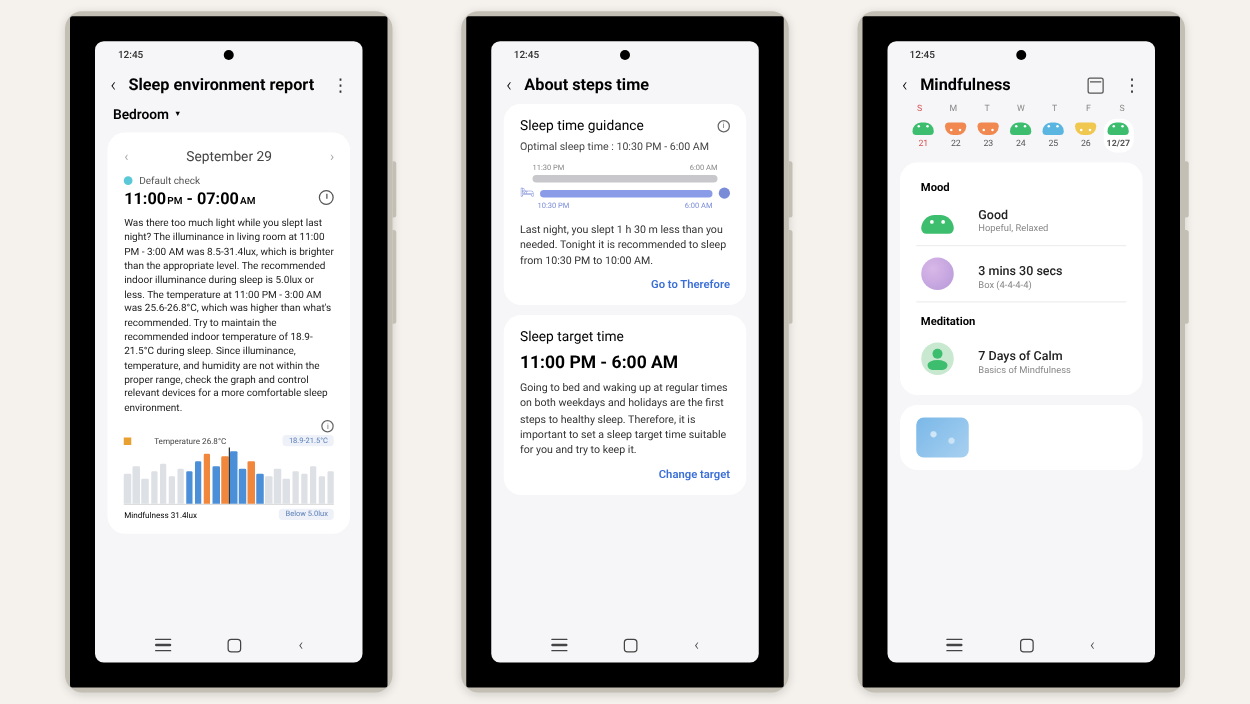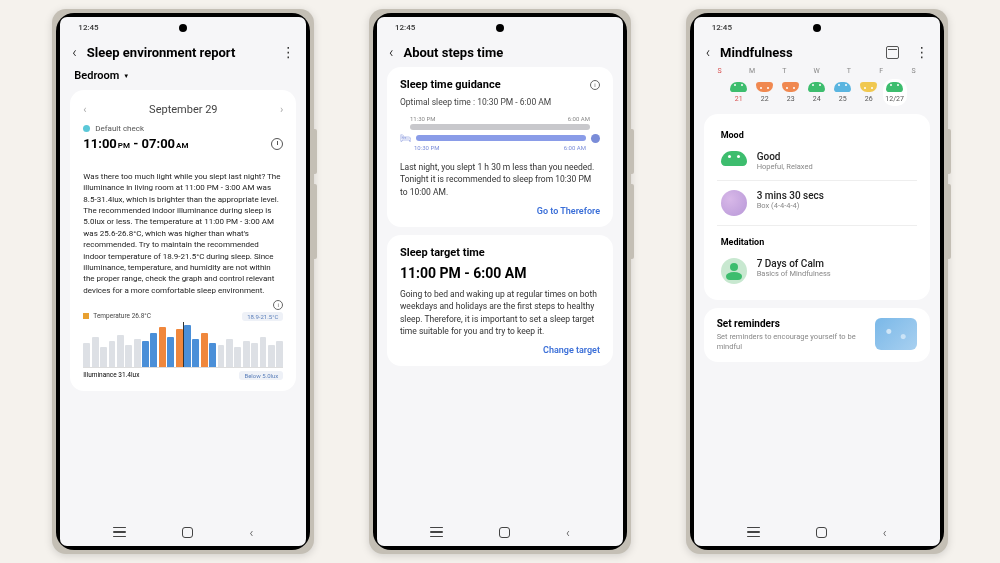--- a/index.html
+++ b/index.html
@@ -1,66 +1,66 @@
 <!DOCTYPE html>
 <html><head>
 <meta charset="utf-8">
 <style>
 *{margin:0;padding:0;box-sizing:border-box;font-family:-apple-system,BlinkMacSystemFont,"Segoe UI",Roboto,sans-serif;-webkit-font-smoothing:antialiased}
 body{background:#f5f2ed;width:1000px;height:563px;display:flex;justify-content:space-around;align-items:center;padding:0 25px}
 .phone{width:262px;height:545px;background:#c4bfb5;border-radius:14px;padding:4px;position:relative;box-shadow:0 2px 8px rgba(0,0,0,0.15)}
 .phone::before{content:'';position:absolute;right:-3px;top:120px;width:3px;height:45px;background:#c4bfb5;border-radius:0 2px 2px 0}
 .phone::after{content:'';position:absolute;right:-3px;top:175px;width:3px;height:75px;background:#c4bfb5;border-radius:0 2px 2px 0}
-.frame{width:100%;height:100%;background:#000;border-radius:18px;padding:4px}
+.frame{width:100%;height:100%;background:#000;border-radius:2px;padding:20px}
 .screen{width:100%;height:100%;background:#f6f6f8;border-radius:7px;overflow:hidden;position:relative;display:flex;flex-direction:column}
 .camera{position:absolute;top:7px;left:50%;transform:translateX(-50%);width:8px;height:8px;background:#000;border-radius:50%;z-index:10}
 .statusbar{height:20px;display:flex;align-items:center;padding:0 10px;font-size:8px;color:#333;font-weight:500}
 .statusbar .time{margin-left:8px}
 .header{display:flex;align-items:center;padding:6px 12px;gap:10px}
 .back-arrow{font-size:15px;font-weight:300;color:#000}
 .page-title{font-size:13px;font-weight:700;color:#000;flex:1}
 .more-icon{font-size:14px;color:#333;letter-spacing:-1px}
 .cal-icon{width:13px;height:13px;border:1.2px solid #555;border-radius:2px;position:relative;margin-right:6px}
 .cal-icon::before{content:'';position:absolute;top:2px;left:1px;right:1px;height:1px;background:#555}
 .content{flex:1;overflow:hidden;padding:0 10px}
 .room-sel{display:flex;align-items:center;gap:4px;padding:2px 4px 8px;font-size:11px;font-weight:600}
 .tri{font-size:6px}
 .card{background:#fff;border-radius:14px;padding:11px 13px;margin-bottom:8px}
 .date-nav{display:flex;align-items:center;justify-content:space-between;padding:2px 0 8px}
 .date-nav .arr{color:#aaa;font-size:11px}
 .date-nav .date{font-size:11px;color:#444}
 .default-time{display:flex;align-items:center;gap:5px;font-size:8px;color:#555;margin-bottom:3px}
 .dot-cyan{width:7px;height:7px;background:#5bc8d8;border-radius:50%}
-.sleep-range{display:flex;align-items:center;justify-content:space-between;margin-bottom:20px}
+.sleep-range{display:flex;align-items:flex-start;justify-content:space-between;margin-bottom:6px}
 .sleep-range .times{font-size:13px;font-weight:700}
 .sleep-range .ampm{font-size:8px;font-weight:600;margin-left:1px}
 .clock-ic{width:12px;height:12px;border:1.2px solid #555;border-radius:50%;position:relative}
 .clock-ic::before{content:'';position:absolute;top:2px;left:50%;width:1px;height:4px;background:#555}
 .report-text{font-size:8px;line-height:1.42;color:#222}
 .info-ic{width:10px;height:10px;border:1px solid #666;border-radius:50%;display:flex;align-items:center;justify-content:center;font-size:6px;margin-left:auto;margin-top:4px;color:#666}
 .chart-box{margin-top:2px}
 .chart-top{display:flex;align-items:center;justify-content:space-between;font-size:6.5px;margin-bottom:3px}
-.chart-top .lbl{display:flex;align-items:center;gap:4px;color:#444}
+.chart-top .lbl{display:flex;align-items:center;gap:18px;color:#444}
 .home-ic{width:6px;height:6px;background:#e8a030}
 .badge{background:#eef1f7;color:#5b7fba;padding:1px 5px;border-radius:3px;font-size:6px}
 .bars{display:flex;align-items:flex-end;height:44px;gap:1.5px;border-bottom:1px solid #ddd;padding-bottom:0;position:relative}
 .bars::before{content:'';position:absolute;left:50%;top:-2px;bottom:0;width:1px;background:#333}
 .bar{flex:1;border-radius:1px 1px 0 0}
 .bg{background:#dde0e5}
 .bb{background:#4a8fd8}
 .bo{background:#f0873c}
 .chart-bot{display:flex;align-items:center;justify-content:space-between;font-size:6.5px;margin-top:3px}
 .bulb-ic{width:6px;height:6px;background:#f0b030;border-radius:50%}
 .navbar{height:28px;display:flex;align-items:center;justify-content:space-around;padding:0 25px}
 .nav-recent{width:13px;height:11px;display:flex;flex-direction:column;justify-content:space-between}
 .nav-recent span{height:1.3px;background:#444;border-radius:1px}
 .nav-home{width:11px;height:11px;border:1.3px solid #444;border-radius:3px}
 .nav-back{font-size:13px;color:#444;font-weight:300}
 .sec-head{display:flex;align-items:center;justify-content:space-between;margin-bottom:6px}
-.sec-title{font-size:11px;font-weight:700}
+.sec-title{font-size:11px;font-weight:400}
 .opt-text{font-size:8.5px;color:#444;margin-bottom:8px}
 .timeline{margin-bottom:10px}
 .tl-labels{display:flex;justify-content:space-between;font-size:6px;color:#888;padding:0 10px;margin-bottom:2px}
 .tl-bar1{height:6px;background:#c8c8cc;border-radius:3px;margin:0 10px 3px}
 .tl-row{display:flex;align-items:center;gap:5px}
 .bed-ic{font-size:9px;color:#7a8cd8}
 .tl-bar2{flex:1;height:6px;background:#8a9ce8;border-radius:3px}
 .alarm-ic{width:9px;height:9px;background:#7a8cd8;border-radius:50%}
 .tl-labels2{display:flex;justify-content:space-between;font-size:6px;color:#7a8cd8;padding:0 14px;margin-top:1px}
 .guid-text{font-size:8.5px;color:#333;line-height:1.45;margin-bottom:8px}
@@ -73,23 +73,23 @@
 .mcell{width:24px;display:flex;flex-direction:column;align-items:center;gap:3px;padding:3px 0;border-radius:10px}
 .mcell.sel{background:#fff}
 .mface{width:17px;height:10px;border-radius:9px 9px 4px 4px;position:relative}
 .mface::before,.mface::after{content:'';position:absolute;top:2px;width:2px;height:2px;background:#fff;border-radius:50%}
 .mface::before{left:4px}.mface::after{right:4px}
 .mdown{border-radius:4px 4px 9px 9px}
 .mdown::before,.mdown::after{top:5px}
 .g{background:#3dbd6e}.o{background:#f08850}.b{background:#5ab5e0}.y{background:#f0c850}
 .mdate{font-size:7px;color:#555}
 .mdate.sun{color:#d85050}
-.mdate.sel{font-weight:400}
+.mdate.sel{font-weight:700}
 .sec-label{font-size:9px;font-weight:700;padding:8px 4px 5px}
-.item-row{display:flex;align-items:flex-start;gap:10px;padding:6px 4px}
+.item-row{display:flex;align-items:flex-end;gap:20px;padding:6px 4px}
 .ic-circle{width:26px;height:26px;border-radius:50%;display:flex;align-items:center;justify-content:center}
 .mood-ic{width:26px;height:15px;background:#3dbd6e;border-radius:13px 13px 5px 5px;position:relative}
 .mood-ic::before,.mood-ic::after{content:'';position:absolute;top:4px;width:3px;height:3px;background:#fff;border-radius:50%}
 .mood-ic::before{left:7px}.mood-ic::after{right:7px}
 .breath-ic{background:radial-gradient(circle at 35% 35%,#d8b8e8,#b898d8)}
 .med-ic{background:#c8e8d0;position:relative}
 .med-ic::before{content:'';position:absolute;top:5px;left:50%;transform:translateX(-50%);width:8px;height:8px;background:#3dbd6e;border-radius:50%}
 .med-ic::after{content:'';position:absolute;bottom:4px;left:50%;transform:translateX(-50%);width:16px;height:8px;background:#3dbd6e;border-radius:50% 50% 4px 4px}
 .item-title{font-size:10px;font-weight:500;color:#222}
 .item-sub{font-size:7.5px;color:#888}
@@ -164,21 +164,21 @@
                 <div class="bar bg" style="height: 22px;"></div>
                 <div class="bar bg" style="height: 28px;"></div>
                 <div class="bar bg" style="height: 20px;"></div>
                 <div class="bar bg" style="height: 26px;"></div>
                 <div class="bar bg" style="height: 24px;"></div>
                 <div class="bar bg" style="height: 30px;"></div>
                 <div class="bar bg" style="height: 22px;"></div>
                 <div class="bar bg" style="height: 26px;"></div>
               </div>
       <div class="chart-bot">
-        <span class="lbl"><span class="bulb-ic"></span><span>Illuminance 31.4lux</span></span>
+        <span class="lbl"><span class="bulb-ic"></span><span>Mindfulness 31.4lux</span></span>
         <span class="badge">Below 5.0lux</span>
       </div>
     </div>
   </div>
 </div>
 <div class="navbar">
   <div class="nav-recent">
             <span></span>
             <span></span>
             <span></span>
@@ -321,24 +321,20 @@
     <div class="sec-label">Meditation</div>
     <div class="item-row">
       <div class="ic-circle med-ic"></div>
       <div>
                 <div class="item-title">7 Days of Calm</div>
                 <div class="item-sub">Basics of Mindfulness</div>
               </div>
     </div>
   </div>
   <div class="rem-card">
-    <div style="flex:1">
-      <div class="sec-title" style="font-size:10px;margin-bottom:3px">Set reminders</div>
-      <div class="item-sub" style="font-size:7.5px;line-height:1.3">Set reminders to encourage yourself to be mindful</div>
-    </div>
     <div class="rem-img"></div>
   </div>
 </div>
 <div class="navbar">
   <div class="nav-recent">
             <span></span>
             <span></span>
             <span></span>
           </div>
   <div class="nav-home"></div>

